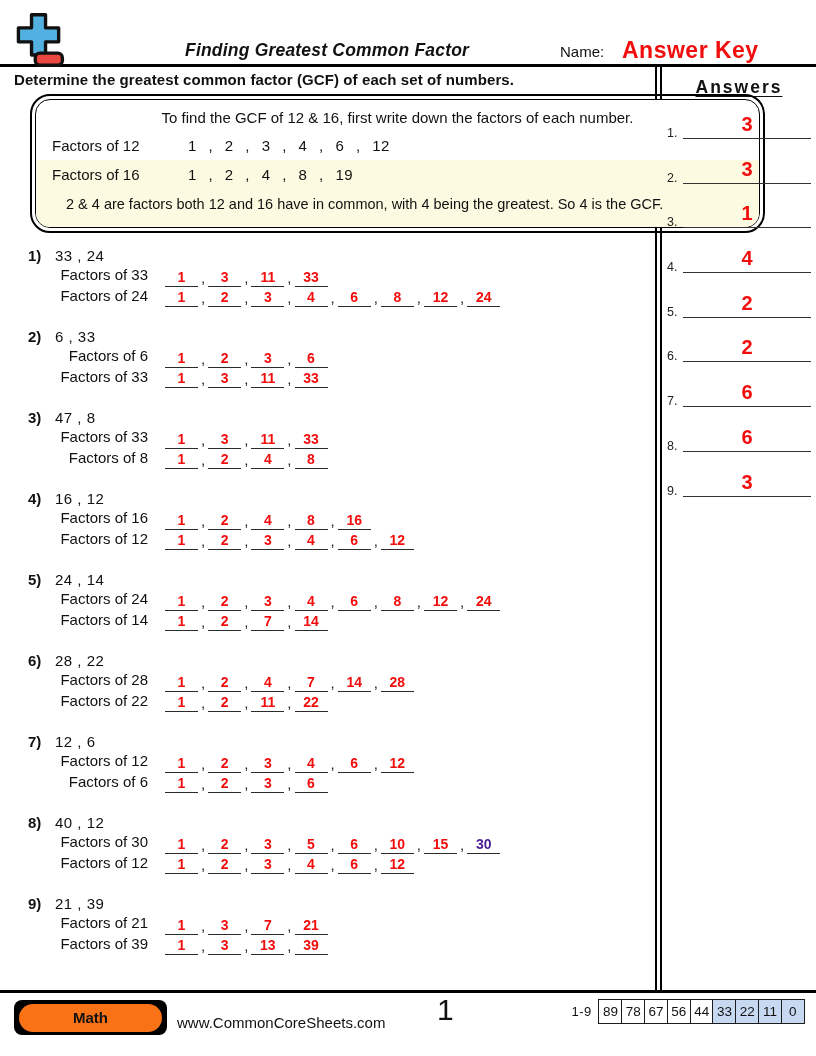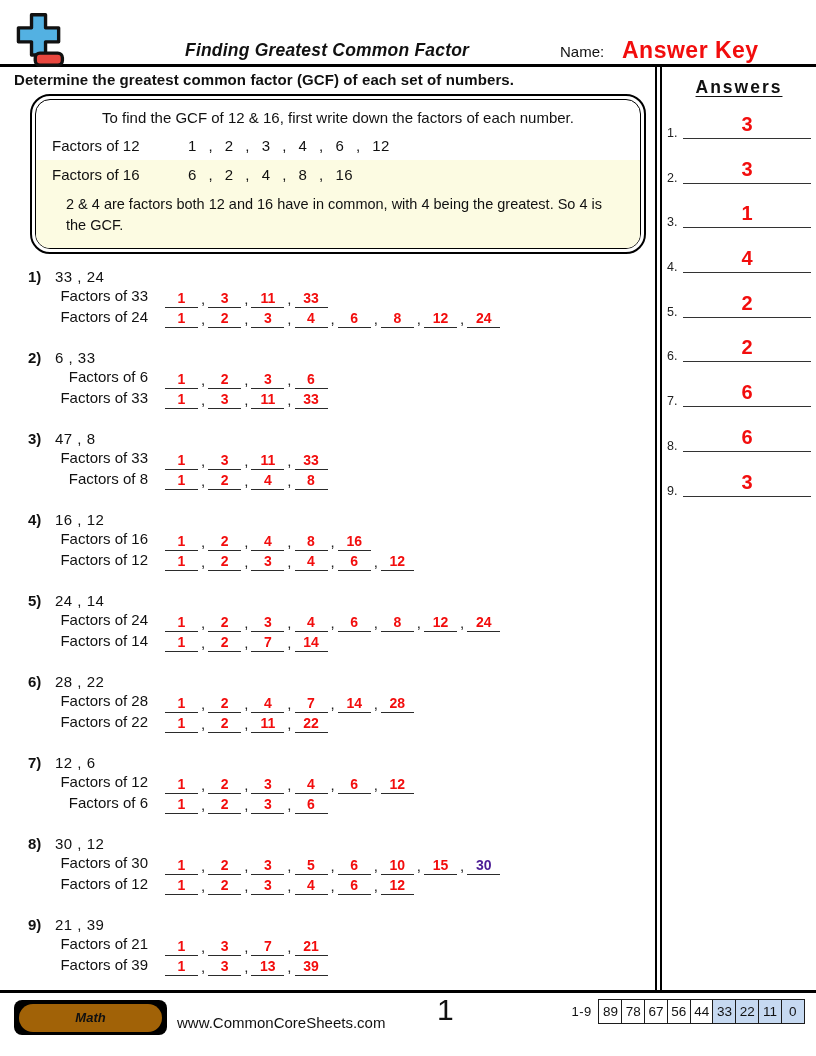--- a/index.html
+++ b/index.html
@@ -16,21 +16,21 @@
 
   
   #main { display:flex; height:923px; }
   #content { width:655px; position:relative; }
   #sep { width:7px; border-left:2px solid #000; border-right:2px solid #000; }
   #answers-panel { flex:1; padding-top:6px; }
 
   #instruction { font-size:15px; font-weight:700; padding:4px 0 0 14px; letter-spacing:0.1px; }
 
   
-  #example-outer { margin:6px 0 0 30px; width:616px; border:2.5px solid #000; border-radius:20px; padding:3px; }
+  #example-outer { margin:6px 0 0 30px; width:735px; border:2.5px solid #000; border-radius:20px; padding:3px; }
   #example-inner { border:1.3px solid #000; border-radius:15px; overflow:hidden; background:#fff; }
   .ex-intro { text-align:center; font-size:15px; padding:9px 18px 5px; }
   .ex-row { display:flex; align-items:center; height:29px; padding-left:16px; font-size:15px; }
   .ex-row .ex-label { width:112px; }
   .ex-row .ex-factors { margin-left:24px; word-spacing:7px; letter-spacing:0.5px; }
   .ex-yellow { background:#fcfbe2; }
   .ex-expl { text-align:left; font-size:14.5px; line-height:21px; padding:5px 30px 12px; }
 
   
   #problems { margin-top:12px; }
@@ -48,21 +48,21 @@
   #answers-title { text-align:center; font-size:17.5px; font-weight:700; letter-spacing:2px; text-decoration:underline; text-underline-offset:3px; height:26px; margin-top:4px; }
   .answer-row { position:relative; height:44.7px; }
   .answer-row:first-child { height:40px; }
   .a-num { position:absolute; left:5px; bottom:3px; font-size:12.5px; color:#222; }
   .a-line { position:absolute; left:21px; right:5px; bottom:4px; border-bottom:1.6px solid #333; }
   .a-val { position:absolute; left:21px; right:5px; bottom:7px; text-align:center; font-size:20px; font-weight:700; }
 
   
   #footer { position:absolute; left:0; top:990px; width:816px; height:66px; border-top:3px solid #000; }
   #math-badge { position:absolute; left:14px; top:7px; width:153px; height:35px; background:#000; border-radius:8px; padding:3.5px 5px; }
-  #math-badge .pill { width:100%; height:100%; background:#a16207; border-radius:14px; display:flex; align-items:center; justify-content:center; font-size:13px; font-weight:700;font-style:italic; }
+  #math-badge .pill { width:100%; height:100%; background:#f97316; border-radius:14px; display:flex; align-items:center; justify-content:center; font-size:15px; font-weight:700; }
   #site-url { position:absolute; left:177px; top:21px; font-size:15px; }
   #page-number { position:absolute; left:437px; top:0px; font-size:30px; }
   #score { position:absolute; right:11px; top:6px; display:flex; align-items:center; }
   #score-range { font-size:13px; margin-right:8px; letter-spacing:0.5px; }
   .score-cell { width:24.3px; height:25px; border:1.5px solid #1c1c1c; margin-left:-1.5px; display:flex; align-items:center; justify-content:center; font-size:13.5px; background:#fff; }
   .score-cell.hl { background:#c6d9f1; }
 </style>
 </head>
 <body>
 
@@ -86,21 +86,21 @@
 
       <div id="example-outer">
         <div id="example-inner">
           <div class="ex-intro">To find the GCF of 12 &amp; 16, first write down the factors of each number.</div>
           <div class="ex-row">
             <span class="ex-label">Factors of 12</span>
             <span class="ex-factors">1 , 2 , 3 , 4 , 6 , 12</span>
           </div>
           <div class="ex-row ex-yellow">
             <span class="ex-label">Factors of 16</span>
-            <span class="ex-factors">6 , 2 , 4 , 8 , 16</span>
+            <span class="ex-factors">1 , 2 , 4 , 8 , 19</span>
           </div>
           <div class="ex-expl ex-yellow">2 &amp; 4 are factors both 12 and 16 have in common, with 4 being the greatest. So 4 is the GCF.</div>
         </div>
       </div>
 
       <div id="problems">
           <div class="problem">
             <div class="p-head"><span class="p-num">1)</span><span class="p-pair">33 , 24</span></div>
             <div class="p-line">
               <span class="p-label">Factors of 33</span>
@@ -313,21 +313,21 @@
                 <span class="p-comma">,</span>
                 <span class="blank"><span class="b-val" style="color: rgb(242, 13, 13);">2</span></span>
                 <span class="p-comma">,</span>
                 <span class="blank"><span class="b-val" style="color: rgb(242, 13, 13);">3</span></span>
                 <span class="p-comma">,</span>
                 <span class="blank"><span class="b-val" style="color: rgb(242, 13, 13);">6</span></span>
               </span>
             </div>
           </div>
           <div class="problem">
-            <div class="p-head"><span class="p-num">8)</span><span class="p-pair">30 , 12</span></div>
+            <div class="p-head"><span class="p-num">8)</span><span class="p-pair">40 , 12</span></div>
             <div class="p-line">
               <span class="p-label">Factors of 30</span>
               <span class="p-blanks">
                 <span class="blank"><span class="b-val" style="color: rgb(242, 13, 13);">1</span></span>
                 <span class="p-comma">,</span>
                 <span class="blank"><span class="b-val" style="color: rgb(242, 13, 13);">2</span></span>
                 <span class="p-comma">,</span>
                 <span class="blank"><span class="b-val" style="color: rgb(242, 13, 13);">3</span></span>
                 <span class="p-comma">,</span>
                 <span class="blank"><span class="b-val" style="color: rgb(242, 13, 13);">5</span></span>

